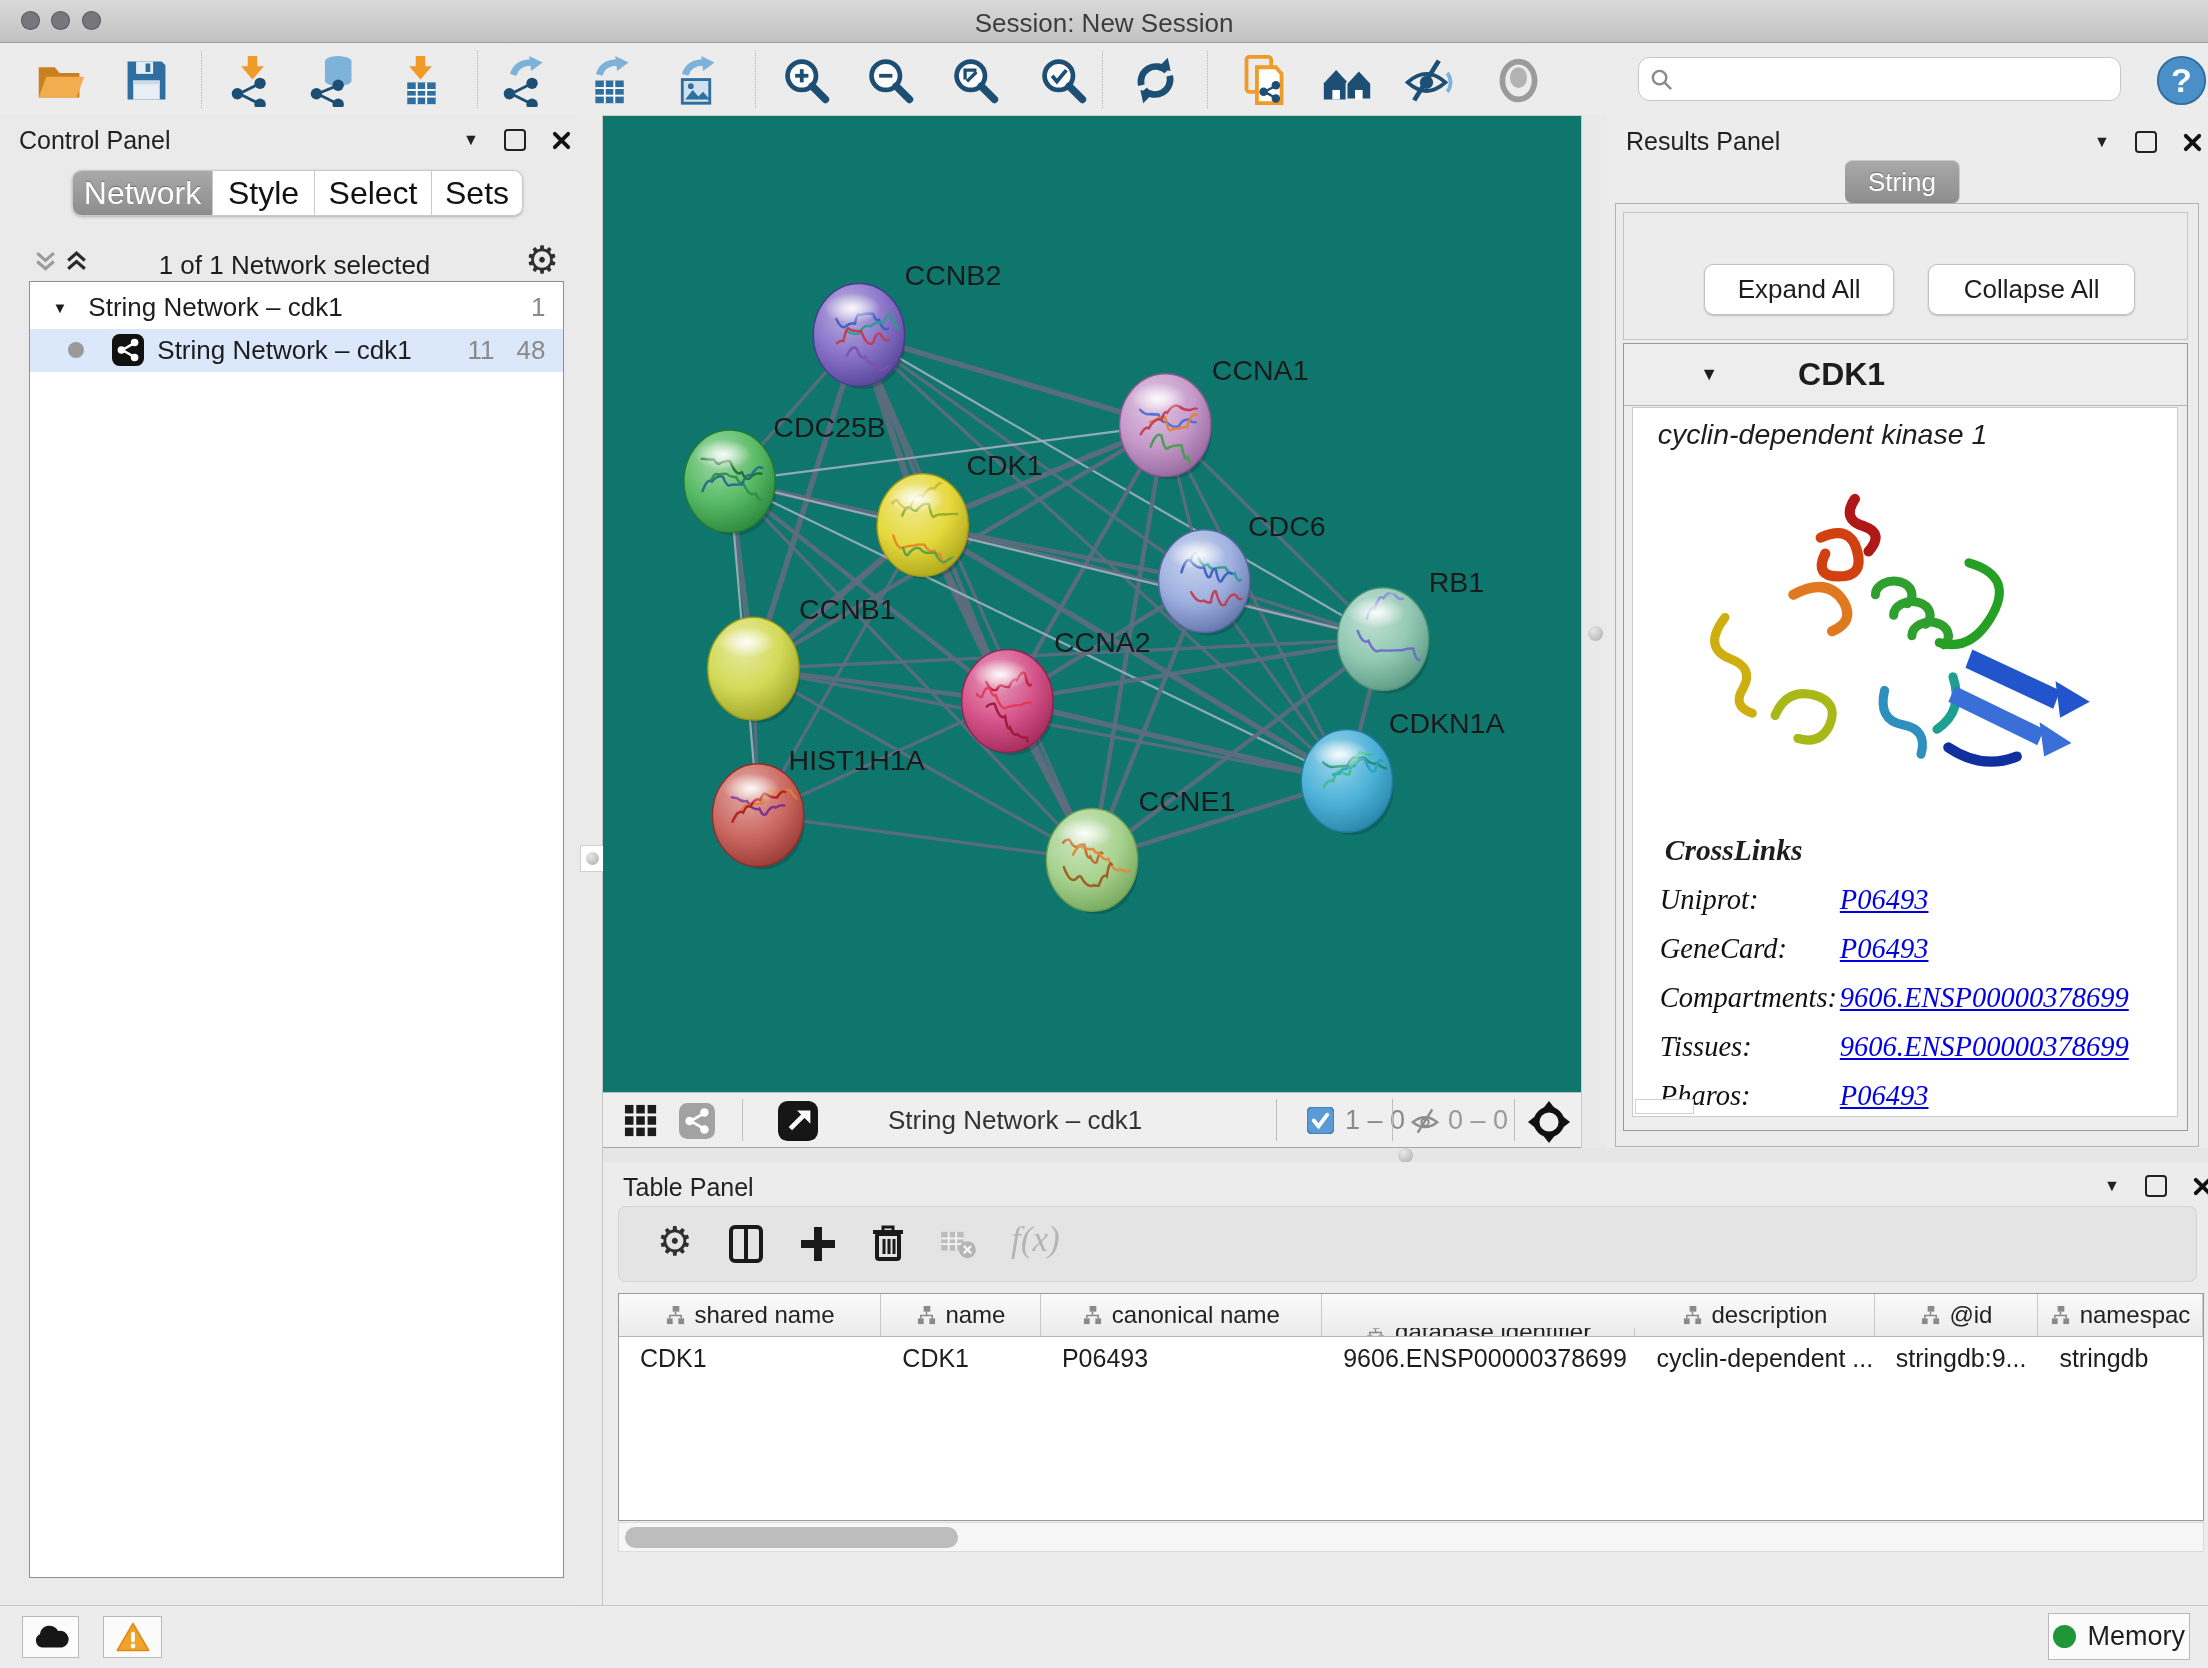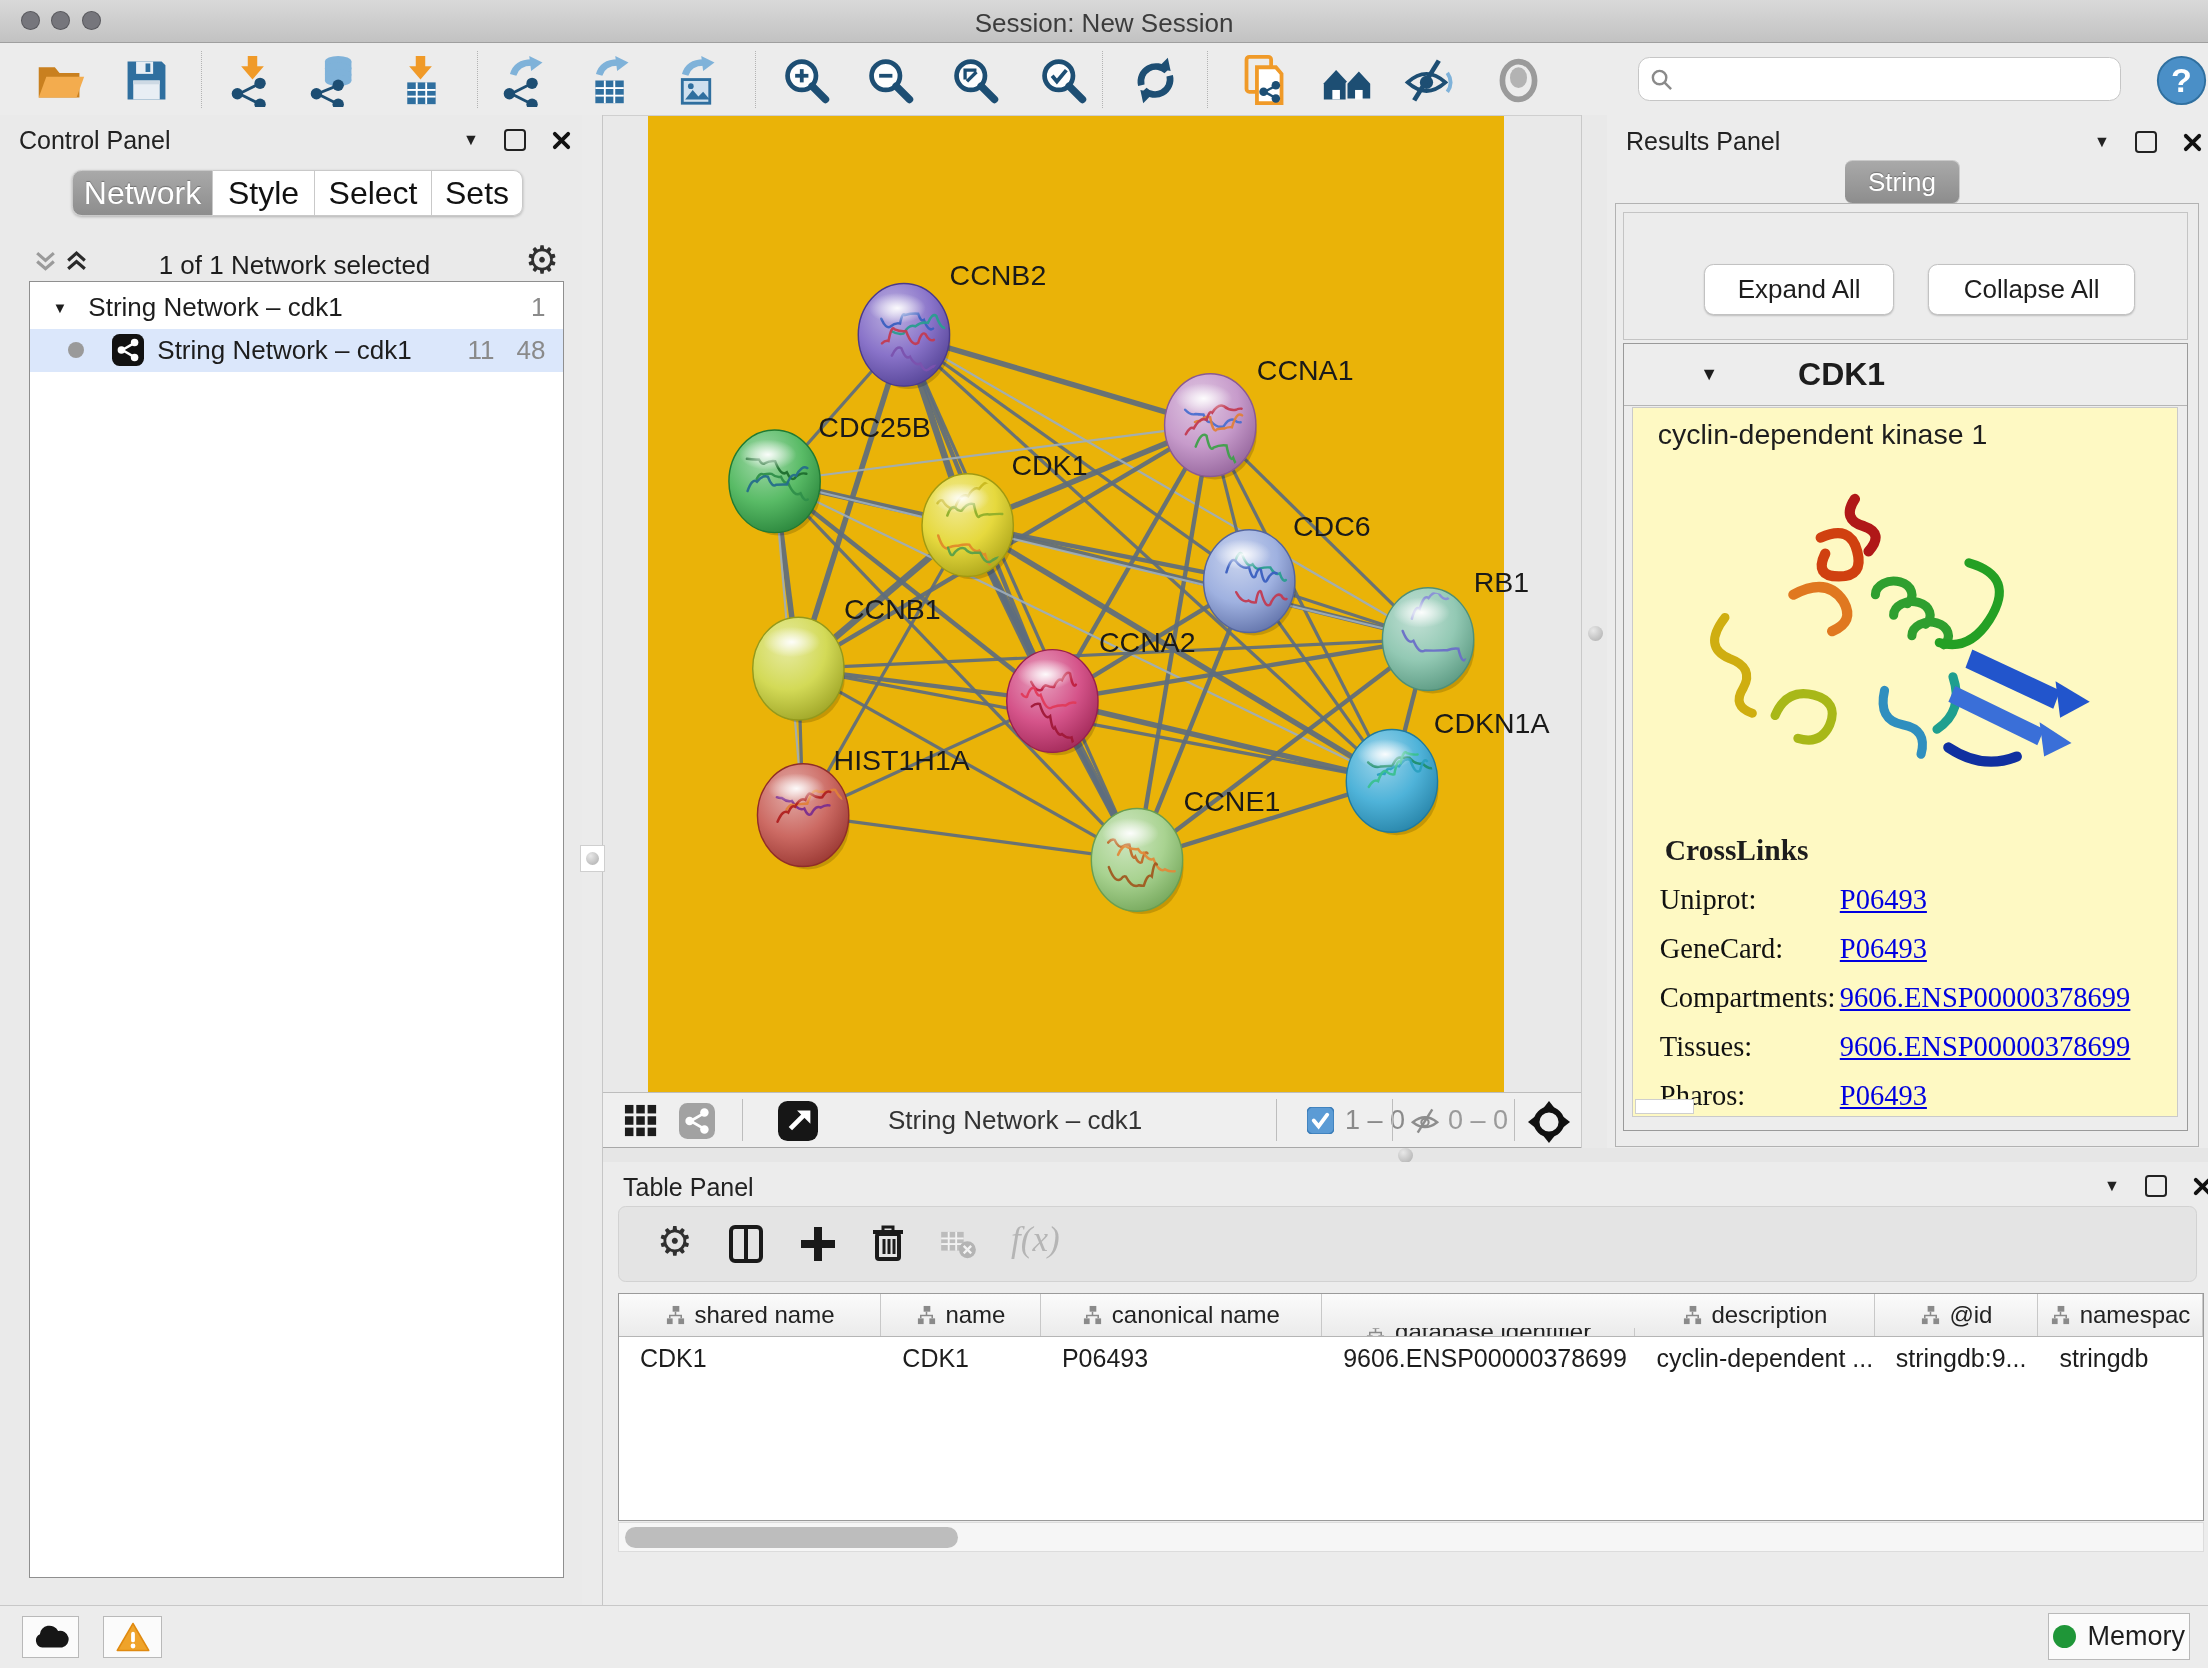--- a/index.html
+++ b/index.html
@@ -33,39 +33,39 @@
   .segtab:first-child{border-left:1px solid #c9c9c9;border-radius:9.5px 0 0 9.5px;}
   .segtab:last-child{border-radius:0 9.5px 9.5px 0;}
   .segtab.sel{background:linear-gradient(#a9a9a9,#8d8d8d);color:#fff;text-shadow:0 -1px 1px rgba(0,0,0,.3);}
   
   #control-panel{left:0;top:115px;width:582px;height:1490px;background:#eaeaea;}
   #cp-tree{left:28.5px;top:166px;width:533px;height:1295px;background:#fff;border:1.9px solid #8f8f8f;}
   .tree-row{position:relative;height:43px;display:flex;align-items:center;font-size:26px;}
   .tree-row.sel{background:#dbe7fb;}
   .count{color:#8a8a8a;}
   
-  #canvas{left:603px;top:115px;width:856px;height:977px;background:#eab308;border-top:1px solid #cfcfcf;box-sizing:border-box;margin-left:45px;}
+  #canvas{left:603px;top:115px;width:978px;height:977px;background:#0f766e;border-top:1px solid #cfcfcf;box-sizing:border-box;}
   #view-toolbar{left:603px;top:1092px;width:978px;height:56px;background:#efefef;
     border-top:1px solid #bdbdbd;border-bottom:1px solid #a8a8a8;box-sizing:border-box;}
   .vt-sep{position:absolute;top:5.7px;height:42px;border-left:1px solid #bdbdbd;}
   
   #v-split-left{left:582px;top:115px;width:21px;height:1490px;background:#ebebeb;border-right:1.9px solid #c6c6c6;box-sizing:border-box;}
   #v-split-right{left:1581px;top:115px;width:27px;height:1033px;background:#e9e9e9;border-left:1px solid #c9c9c9;box-sizing:border-box;}
   #h-split{left:603px;top:1148px;width:1605px;height:14.3px;background:#e6e6e6;}
   .grip-dot{width:15px;height:15px;border-radius:50%;background:radial-gradient(circle at 35% 30%,#e8e8e8,#ababab);}
   .grip-sq{width:23px;height:25px;background:#fff;border:1px solid #cfcfcf;display:flex;align-items:center;justify-content:center;}
   
   #results-panel{left:1607px;top:115px;width:601px;height:1033px;background:#ececec;}
   #rp-box{left:7.6px;top:88px;width:582px;height:942px;border:1.9px solid #b2b2b2;background:#ececec;text-align:right;}
   #rp-btnrow{left:7.6px;top:7.6px;width:563px;height:126px;border:1.9px solid #c4c4c4;}
   .rp-btn{position:absolute;top:51px;height:49px;background:#fff;border:1px solid #c2c2c2;border-radius:9.5px;
     font-size:26px;display:flex;align-items:center;justify-content:center;box-shadow:0 1px 1.9px rgba(0,0,0,.2);}
   #rp-node-box{left:7.6px;top:139px;width:563px;height:786px;border:1.9px solid #9a9a9a;background:#ededed;}
   #rp-node-header{left:0;top:0;width:100%;height:61px;border-bottom:1.9px solid #b5b5b5;display:flex;align-items:center;}
-  #rp-content{left:7.6px;top:63px;width:544px;height:708px;background:#fef9c3;border:1px solid #cacaca;}
+  #rp-content{left:7.6px;top:63px;width:544px;height:708px;background:#ffffff;border:1px solid #cacaca;font-style:italic;}
   .xl-row{position:relative;height:49px;font-family:"Liberation Serif",serif;font-size:28.5px;}
   .xl-label{position:absolute;left:27px;color:#111;}
   .xl-value{position:absolute;left:207px;color:#0000e0;text-decoration:underline;}
   
   #table-panel{left:603px;top:1162px;width:1605px;height:443px;background:#ececec;}
   #tp-toolbar{left:15px;top:44px;width:1577px;height:74px;background:#e4e4e4;border:1px solid #d2d2d2;border-radius:7.6px;}
   #nt-table{left:15px;top:131px;width:1586px;height:228px;background:#fff;border:1.9px solid #9a9a9a;box-sizing:border-box;overflow:hidden;}
   #nt-header{display:flex;height:42px;background:linear-gradient(#fbfbfb,#ebebeb);border-bottom:1px solid #b5b5b5;}
   .th{display:flex;align-items:center;justify-content:center;gap:8.6px;font-size:24px;color:#222;
       border-right:1px solid #c8c8c8;box-sizing:border-box;overflow:hidden;white-space:nowrap;}

